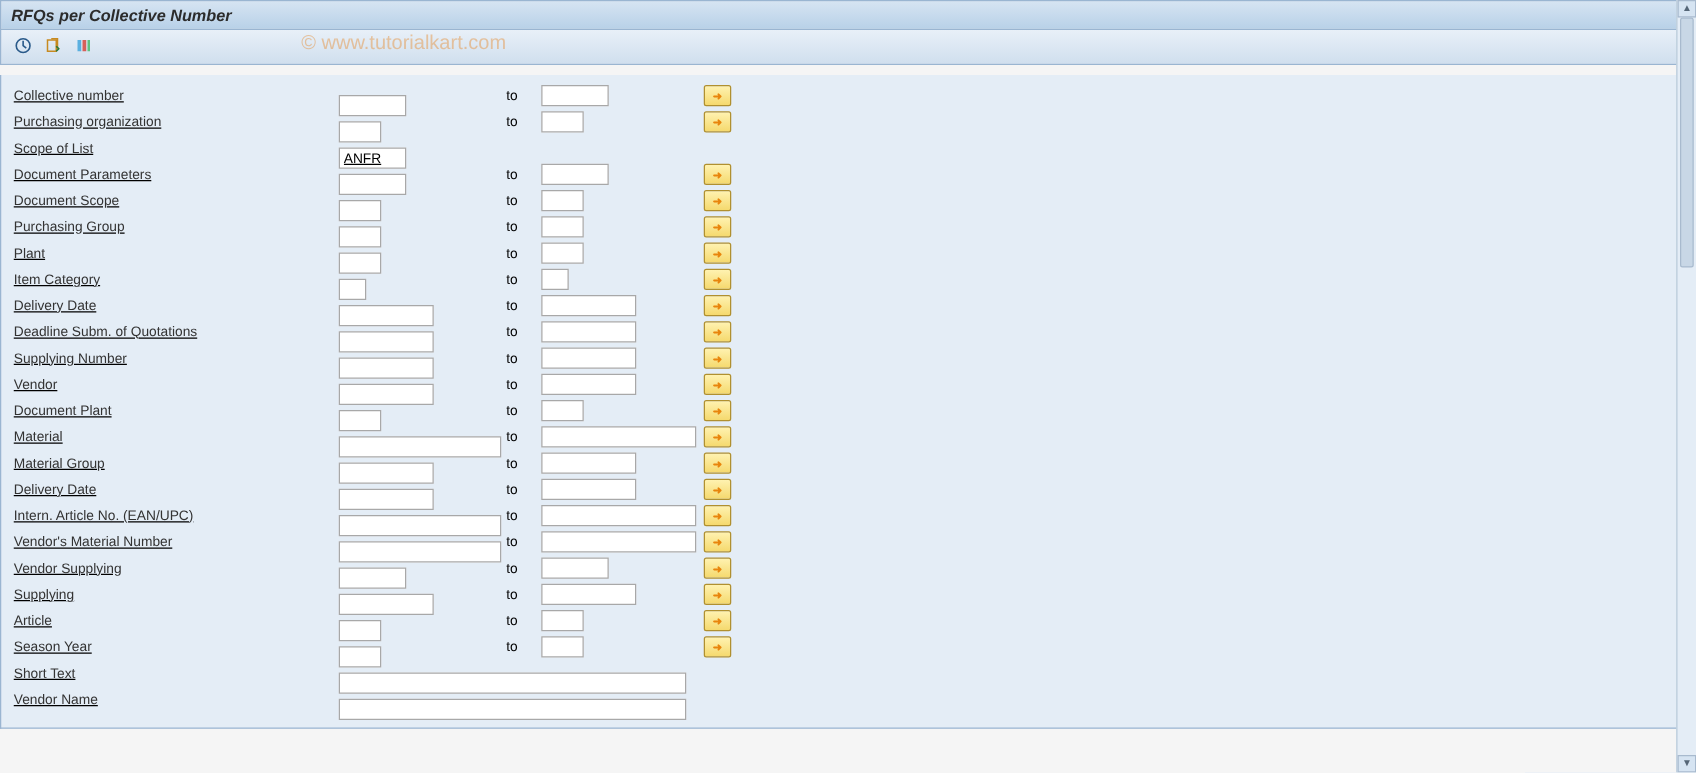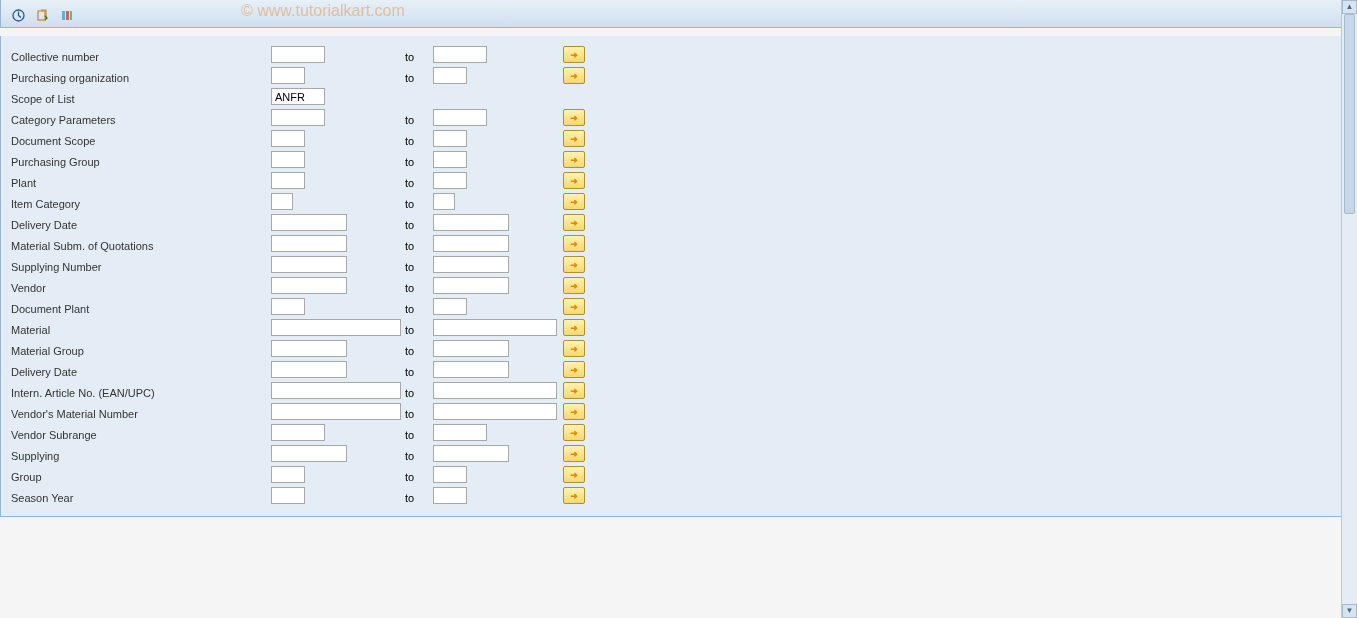--- a/index.html
+++ b/index.html
@@ -22,21 +22,21 @@
       font-size: 13px;
       color: #2c2c2c;
     }
     .toolbar {
       background: linear-gradient(to bottom, #e8f0f8 0%, #d0dfee 100%);
       border: 1px solid #9ab5d1;
       border-top: none;
       height: 28px;
       padding: 3px 8px;
       display: flex;
-      align-items: flex-end;
+      align-items: flex-start;
       gap: 6px;
       position: relative;
     }
     .toolbar-btn {
       width: 18px;
       height: 18px;
       display: inline-flex;
       align-items: center;
       justify-content: center;
       cursor: pointer;
@@ -53,23 +53,24 @@
     }
     .main-panel {
       background: #e4edf6;
       border: 1px solid #9ab5d1;
       border-top: none;
       margin-top: 8px;
       padding: 6px 0 12px 0;
     }
     .field-row {
       display: flex;
-      align-items: flex-end;
+      align-items: center;
       height: 21px;
       padding: 0 8px;
+      text-decoration: underline;
     }
     .field-label {
       width: 262px;
       color: #333;
       padding-left: 2px;
     }
     .field-input-from {
       flex-shrink: 0;
       margin-top: 16px;
     }
@@ -135,20 +136,23 @@
     }
     .scrollbar-right .arrow-up { top: 0; }
     .scrollbar-right .arrow-down { bottom: 0; }
     .content-wrap { position: relative; height: 100%; }
   </style>
 </head>
 <body>
 
 <div class="content-wrap">
 
+  <div class="title-bar">
+    <span>RFQs per Collective Number</span>
+  </div>
 
   <div class="toolbar">
     <span class="toolbar-btn" title="Execute">
       <svg width="15" height="15" viewBox="0 0 15 15">
           <circle cx="7.5" cy="7.5" r="5.5" fill="none" stroke="#2a5a8a" stroke-width="1.3"></circle>
           <path d="M7.5 3.5 v4 l2.5 2" stroke="#2a5a8a" stroke-width="1.3" fill="none"></path>
         </svg>
     </span>
     <span class="toolbar-btn" title="Get Variant">
       <svg width="15" height="15" viewBox="0 0 15 15">
@@ -184,21 +188,21 @@
       <span class="field-to-input"><input type="text" class="w-sm" value="" style=""></span>
       <span class="multi-btn"></span>
     </div>
 
     <div class="field-row">
       <span class="field-label">Scope of List</span>
       <input type="text" class="w-md field-input-from" value="ANFR" style="">
     </div>
 
     <div class="field-row">
-      <span class="field-label">Category Parameters</span>
+      <span class="field-label">Document Parameters</span>
       <input type="text" class="w-md field-input-from" value="" style="">
       <span class="field-to-col">to</span>
       <span class="field-to-input"><input type="text" class="w-md" value="" style=""></span>
       <span class="multi-btn"></span>
     </div>
 
     <div class="field-row">
       <span class="field-label">Document Scope</span>
       <input type="text" class="w-sm field-input-from" value="" style="">
       <span class="field-to-col">to</span>
@@ -232,21 +236,21 @@
 
     <div class="field-row">
       <span class="field-label">Delivery Date</span>
       <input type="text" class="w-lg field-input-from" value="" style="">
       <span class="field-to-col">to</span>
       <span class="field-to-input"><input type="text" class="w-lg" value="" style=""></span>
       <span class="multi-btn"></span>
     </div>
 
     <div class="field-row">
-      <span class="field-label">Material Subm. of Quotations</span>
+      <span class="field-label">Deadline Subm. of Quotations</span>
       <input type="text" class="w-lg field-input-from" value="" style="">
       <span class="field-to-col">to</span>
       <span class="field-to-input"><input type="text" class="w-lg" value="" style=""></span>
       <span class="multi-btn"></span>
     </div>
 
     <div class="field-row">
       <span class="field-label">Supplying Number</span>
       <input type="text" class="w-lg field-input-from" value="" style="">
       <span class="field-to-col">to</span>
@@ -304,52 +308,60 @@
 
     <div class="field-row">
       <span class="field-label">Vendor's Material Number</span>
       <input type="text" class="w-xl field-input-from" value="" style="">
       <span class="field-to-col">to</span>
       <span class="field-to-input"><input type="text" style="width: 124px;" value=""></span>
       <span class="multi-btn"></span>
     </div>
 
     <div class="field-row">
-      <span class="field-label">Vendor Subrange</span>
+      <span class="field-label">Vendor Supplying</span>
       <input type="text" class="w-md field-input-from" value="" style="">
       <span class="field-to-col">to</span>
       <span class="field-to-input"><input type="text" class="w-md" value="" style=""></span>
       <span class="multi-btn"></span>
     </div>
 
     <div class="field-row">
       <span class="field-label">Supplying</span>
       <input type="text" class="w-lg field-input-from" value="" style="">
       <span class="field-to-col">to</span>
       <span class="field-to-input"><input type="text" class="w-lg" value="" style=""></span>
       <span class="multi-btn"></span>
     </div>
 
     <div class="field-row">
-      <span class="field-label">Group</span>
+      <span class="field-label">Article</span>
       <input type="text" class="w-sm field-input-from" value="" style="">
       <span class="field-to-col">to</span>
       <span class="field-to-input"><input type="text" class="w-sm" value="" style=""></span>
       <span class="multi-btn"></span>
     </div>
 
     <div class="field-row">
       <span class="field-label">Season Year</span>
       <input type="text" class="w-sm field-input-from" value="" style="">
       <span class="field-to-col">to</span>
       <span class="field-to-input"><input type="text" class="w-sm" value="" style=""></span>
       <span class="multi-btn"></span>
     </div>
 
-
+    <div class="field-row">
+      <span class="field-label">Short Text</span>
+      <input type="text" class="w-xxl field-input-from" value="" style="">
+    </div>
+
+    <div class="field-row">
+      <span class="field-label">Vendor Name</span>
+      <input type="text" class="w-xxl field-input-from" value="" style="">
+    </div>
 
   </div>
 
   <div class="scrollbar-right">
     <div class="arrow-up">▲</div>
     <div class="thumb"></div>
     <div class="arrow-down">▼</div>
   </div>
 
 </div>

